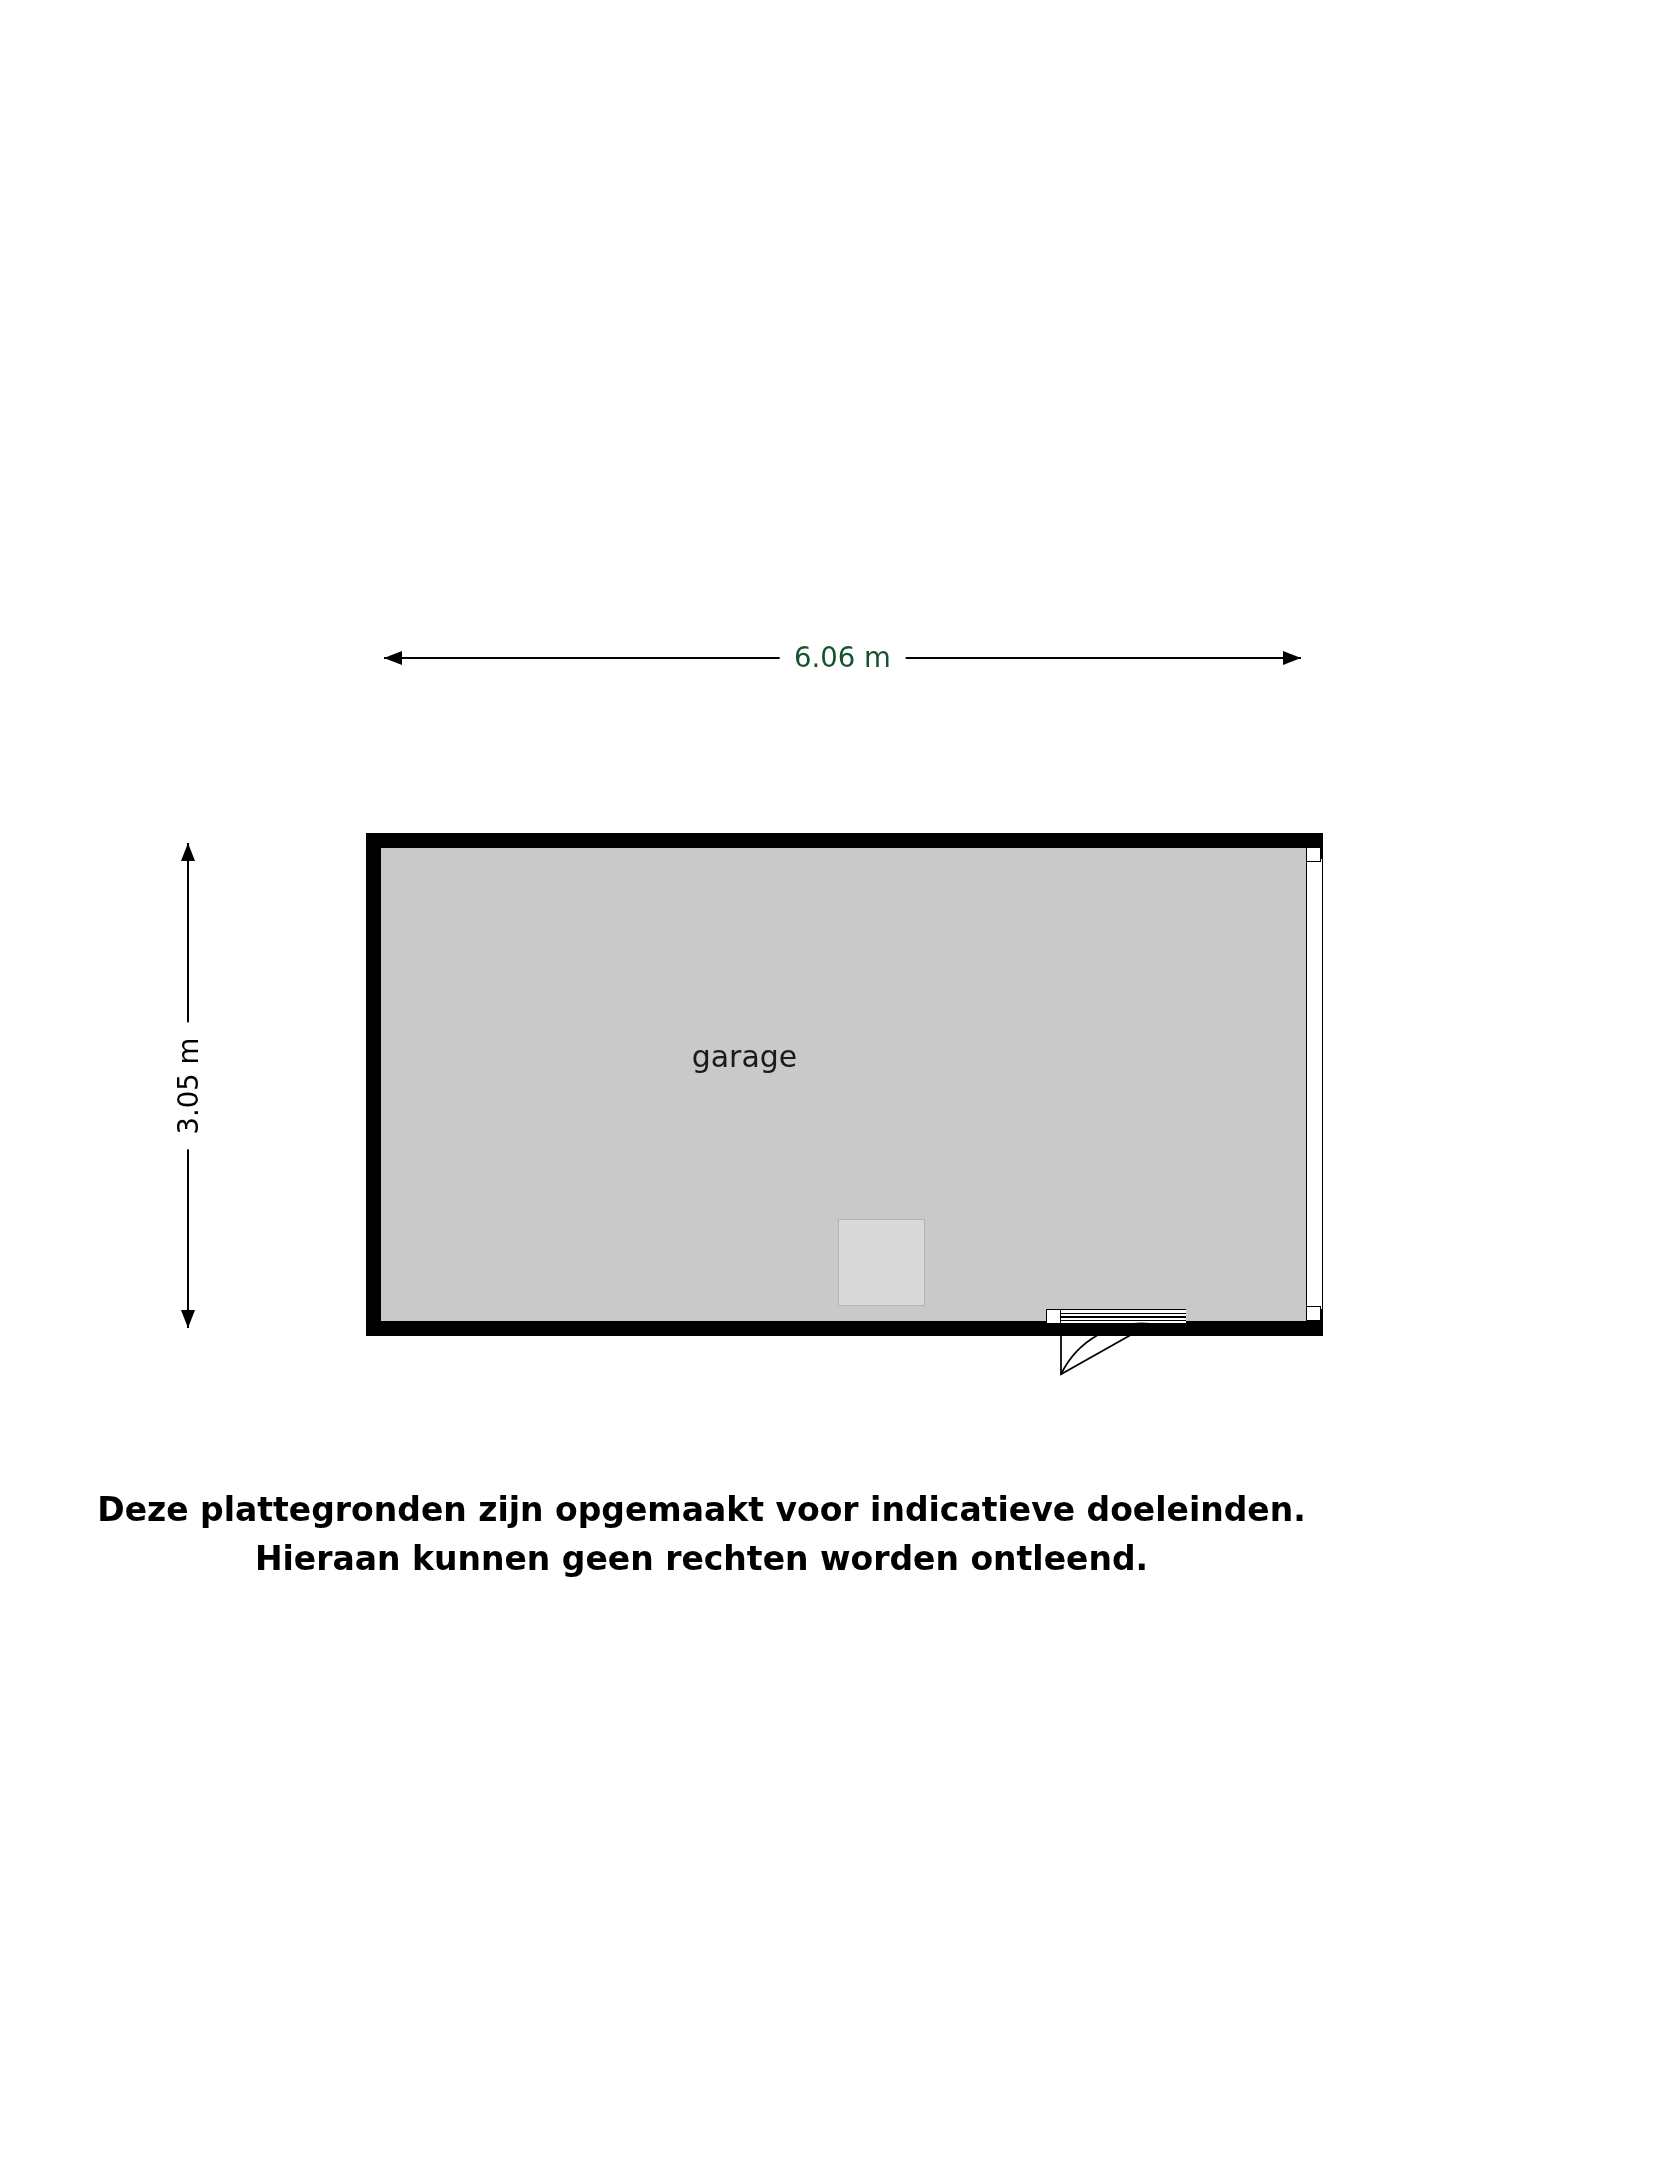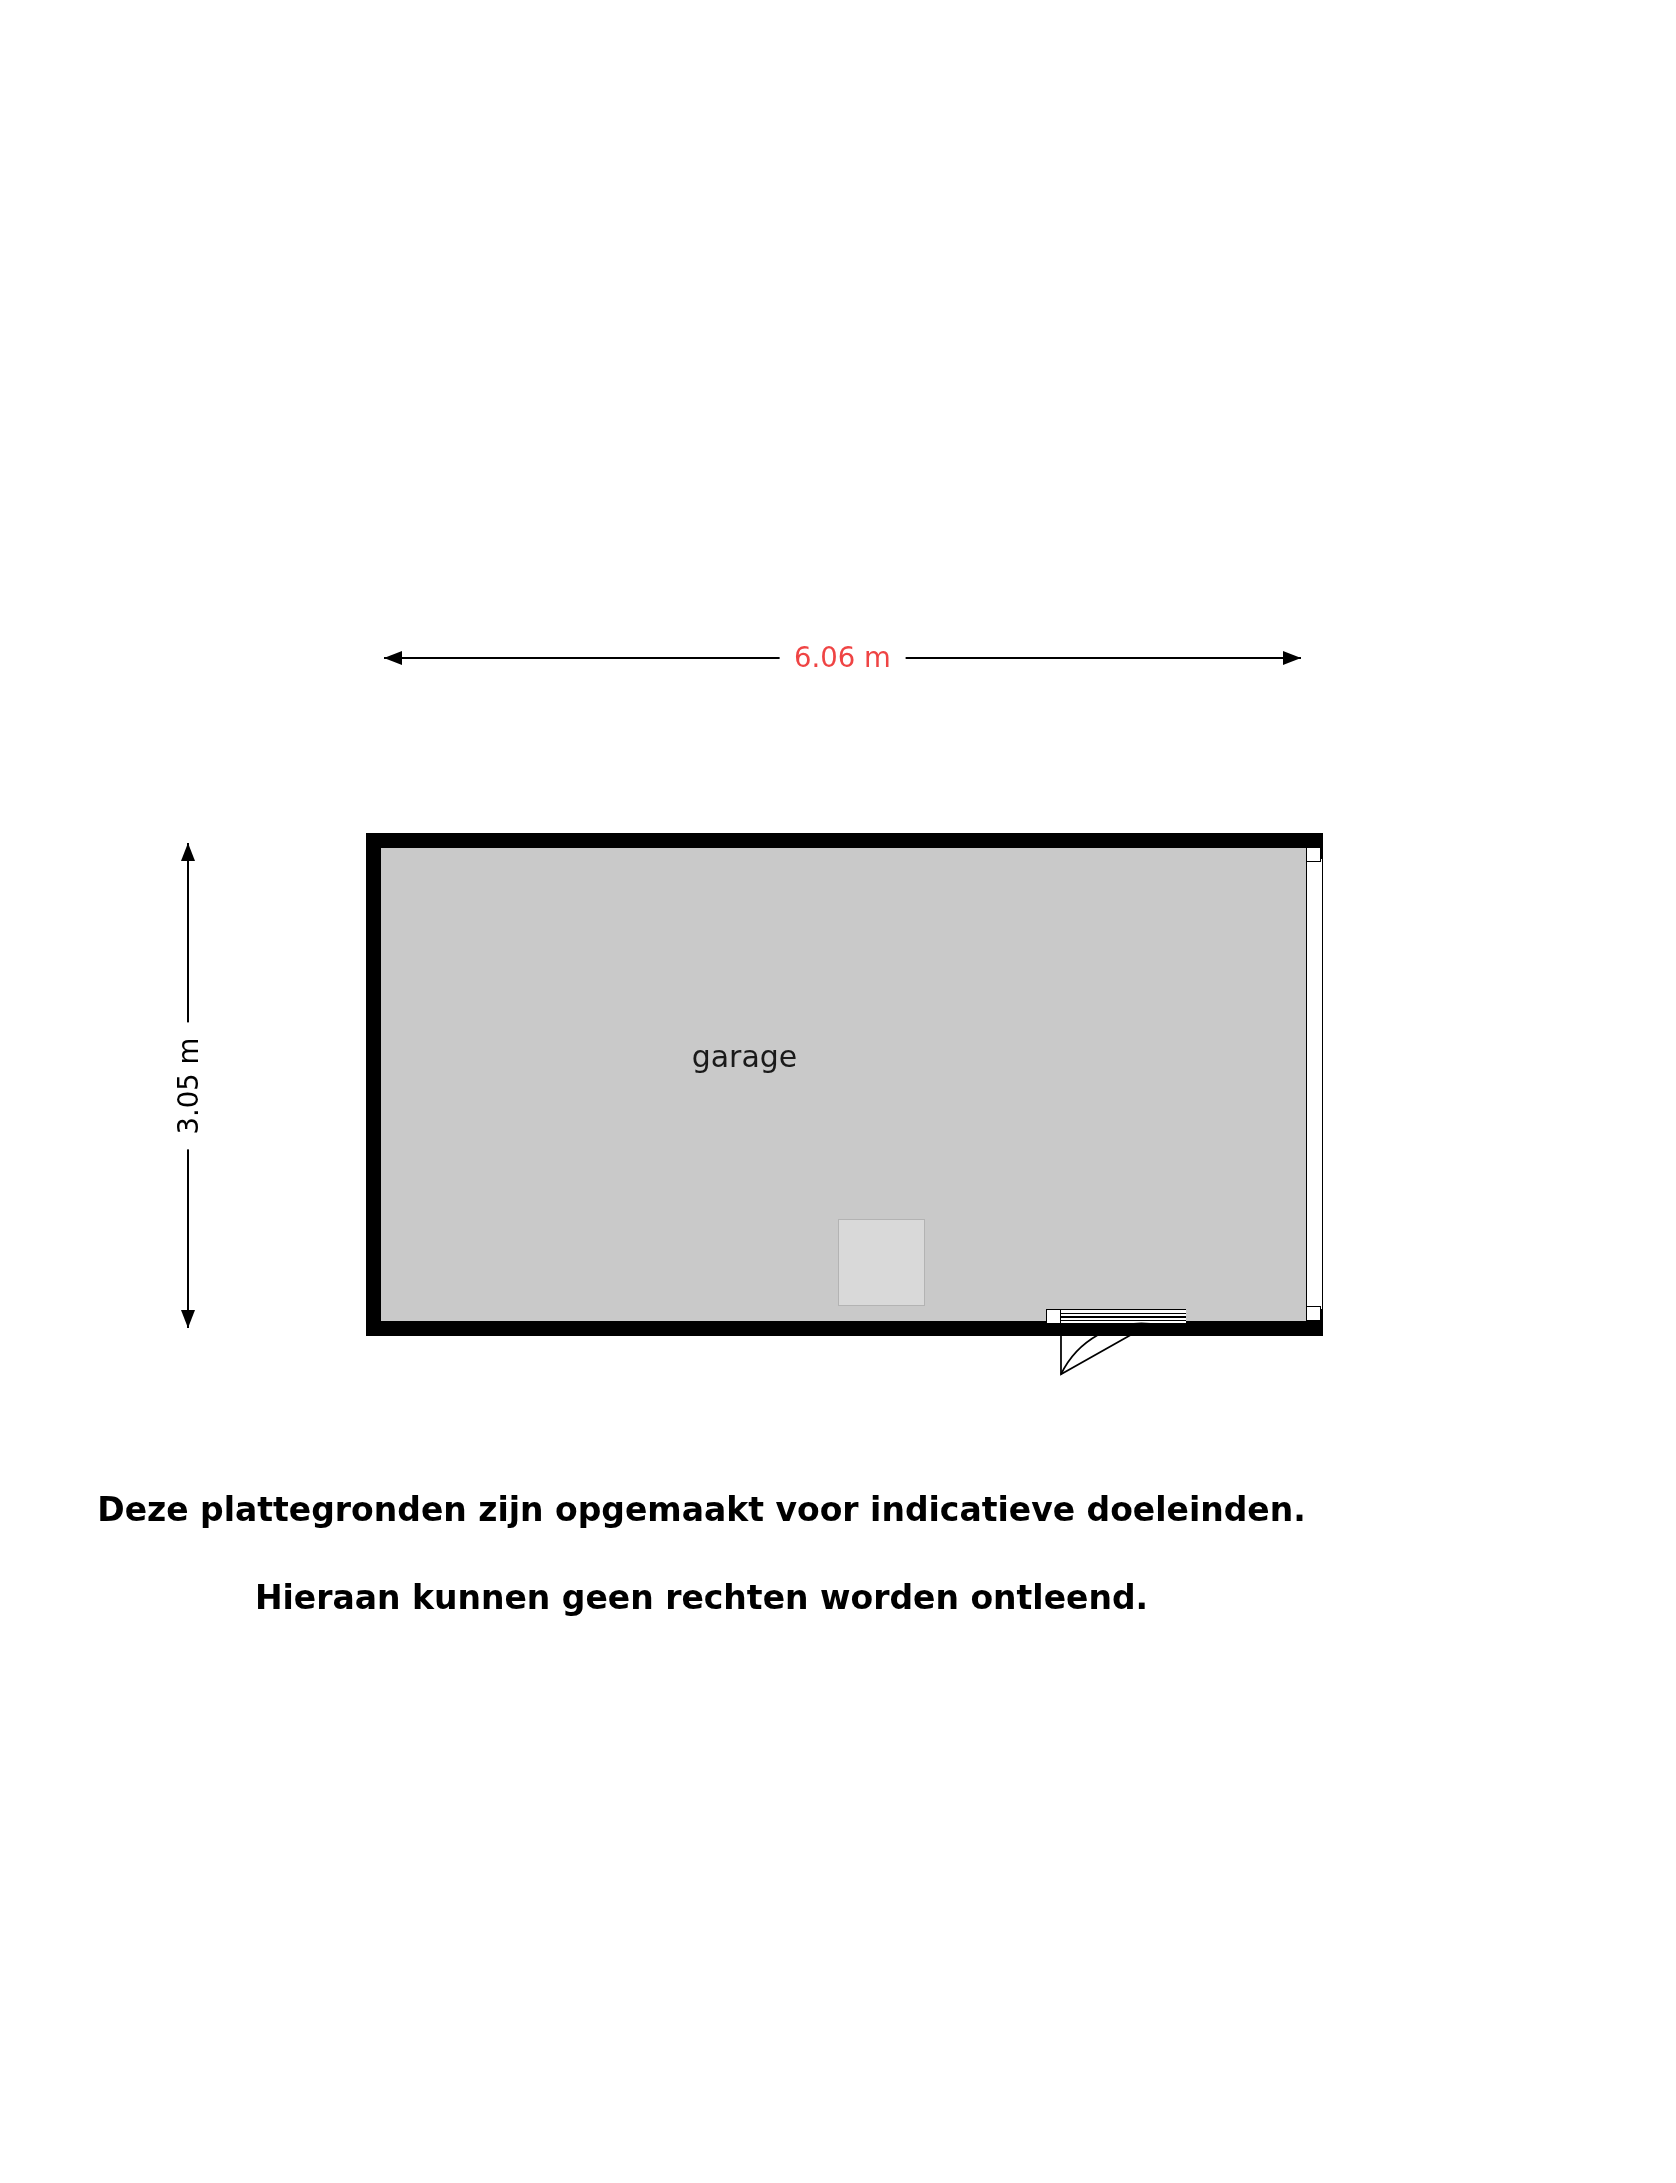--- a/index.html
+++ b/index.html
@@ -59,21 +59,21 @@
   }
   .dim-top .label {
     position: absolute;
     left: 50%;
     top: 0px;
     transform: translateX(-50%);
     background: #ffffff;
     padding: 0 15px;
     font-size: 27.5px;
     line-height: 35px;
-    color: #ef4444;
+    color: #14532d;
     white-space: nowrap;
   }
 
   
   .dim-left {
     position: absolute;
     left: 170px;
     top: 843px;
     width: 35px;
     height: 485px;
@@ -259,21 +259,21 @@
     position: absolute;
     left: 0;
     top: 1485px;
     width: 1403px;
     text-align: center;
     font-size: 33px;
     line-height: 49px;
     font-weight: bold;
     color: #000000;
   }
-  .disclaimer .line2 { display: block; margin-top: 39px; }
+  .disclaimer .line2 { display: block; }
 </style>
 </head>
 <body>
 
 <div id="page">
 
   <div class="dim-top">
     <div class="line"></div>
     <div class="arrow-l"></div>
     <div class="arrow-r"></div>

